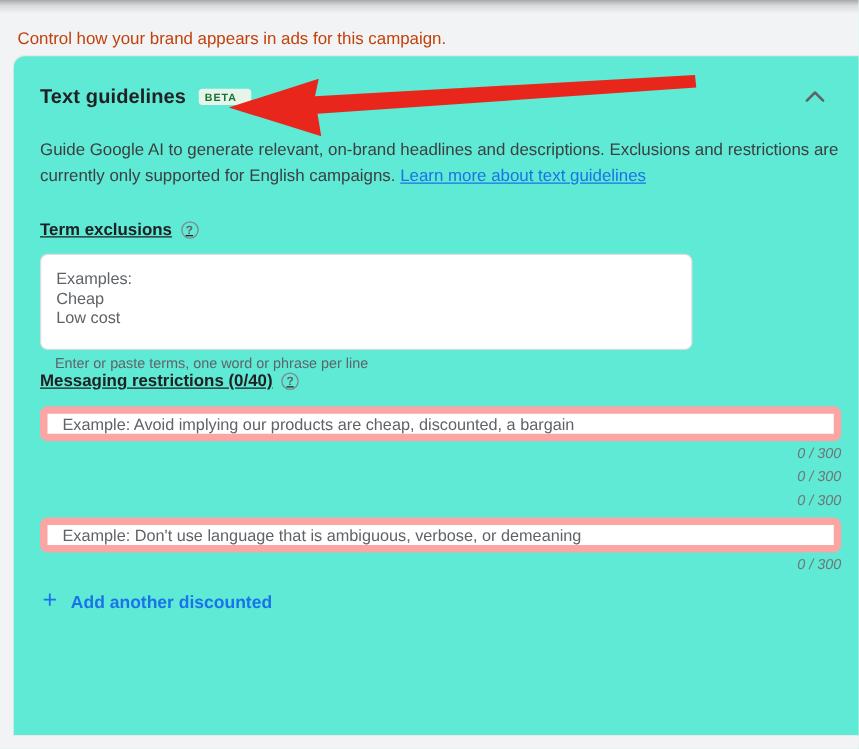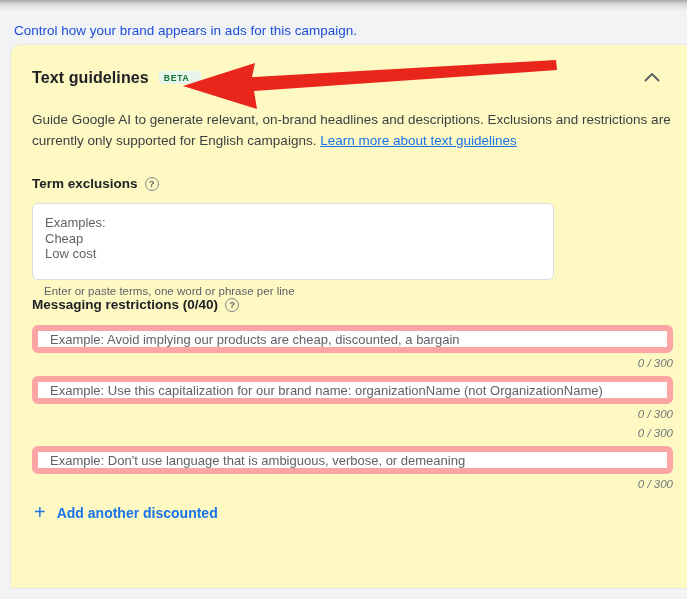--- a/index.html
+++ b/index.html
@@ -9,30 +9,30 @@
     background: #f1f3f4;
     overflow: hidden;
     color: #3c4043;
   }
   .top-shade {
     height: 11px;
     background: linear-gradient(to bottom, #a9a9a9 0%, #d9dadb 40%, #f1f3f4 100%);
   }
   .intro {
     font-size: 13.5px;
-    color: #1d4ed8;
+    color: #c2410c;
     padding: 12px 14px 0 14px;
     height: 33px;
   }
   .card {
     position: relative;
     margin-left: 10px;
     width: 677px;
     height: 545px;
-    background: #fef9c3;
+    background: #5eead4;
     border: 1px solid #e7e8ea;
     border-right: none;
     border-radius: 10px 0 0 0;
     padding: 0 15px 0 21px;
   }
   .card-header {
     display: flex;
     align-items: center;
     justify-content: space-between;
     padding-top: 21px;
@@ -64,22 +64,22 @@
   }
   .desc {
     margin-top: 20px;
     font-size: 13.5px;
     line-height: 21px;
     color: #3c4043;
     max-width: 642px;
   }
   .desc a { color: #1a73e8; text-decoration: underline; cursor: pointer; }
   .field-label-row {
-    display: flex; align-items: center;
-    font-size: 13.5px; font-weight: 700; color: #202124;
+    display: flex; align-items: flex-end;
+    font-size: 13.5px; font-weight: 700; color: #202124; text-decoration: underline;
   }
   .row-term { margin-top: 25px; }
   .row-msg  { }
   .help-icon {
     display: inline-flex; align-items: center; justify-content: center;
     width: 14px; height: 14px;
     border: 1px solid #80868b;
     border-radius: 50%;
     color: #5f6368;
     font-size: 9.5px; font-weight: 700;
@@ -193,21 +193,20 @@
     <span>Messaging restrictions (0/40)</span>
     <span class="help-icon">?</span>
   </div>
 
   <div class="restriction-group">
     <input class="restriction-input" placeholder="Example: Avoid implying our products are cheap, discounted, a bargain" style="">
     <div class="char-counter">0 / 300</div>
   </div>
 
   <div class="restriction-group">
-    <input class="restriction-input" placeholder="Example: Use this capitalization for our brand name: organizationName (not OrganizationName)" style="">
     <div class="char-counter">0 / 300</div>
   </div>
 
   <div class="restriction-group">
     <div class="char-counter">0 / 300</div>
   </div>
 
   <div class="restriction-group">
     <input class="restriction-input" placeholder="Example: Don't use language that is ambiguous, verbose, or demeaning" style="">
     <div class="char-counter">0 / 300</div>

